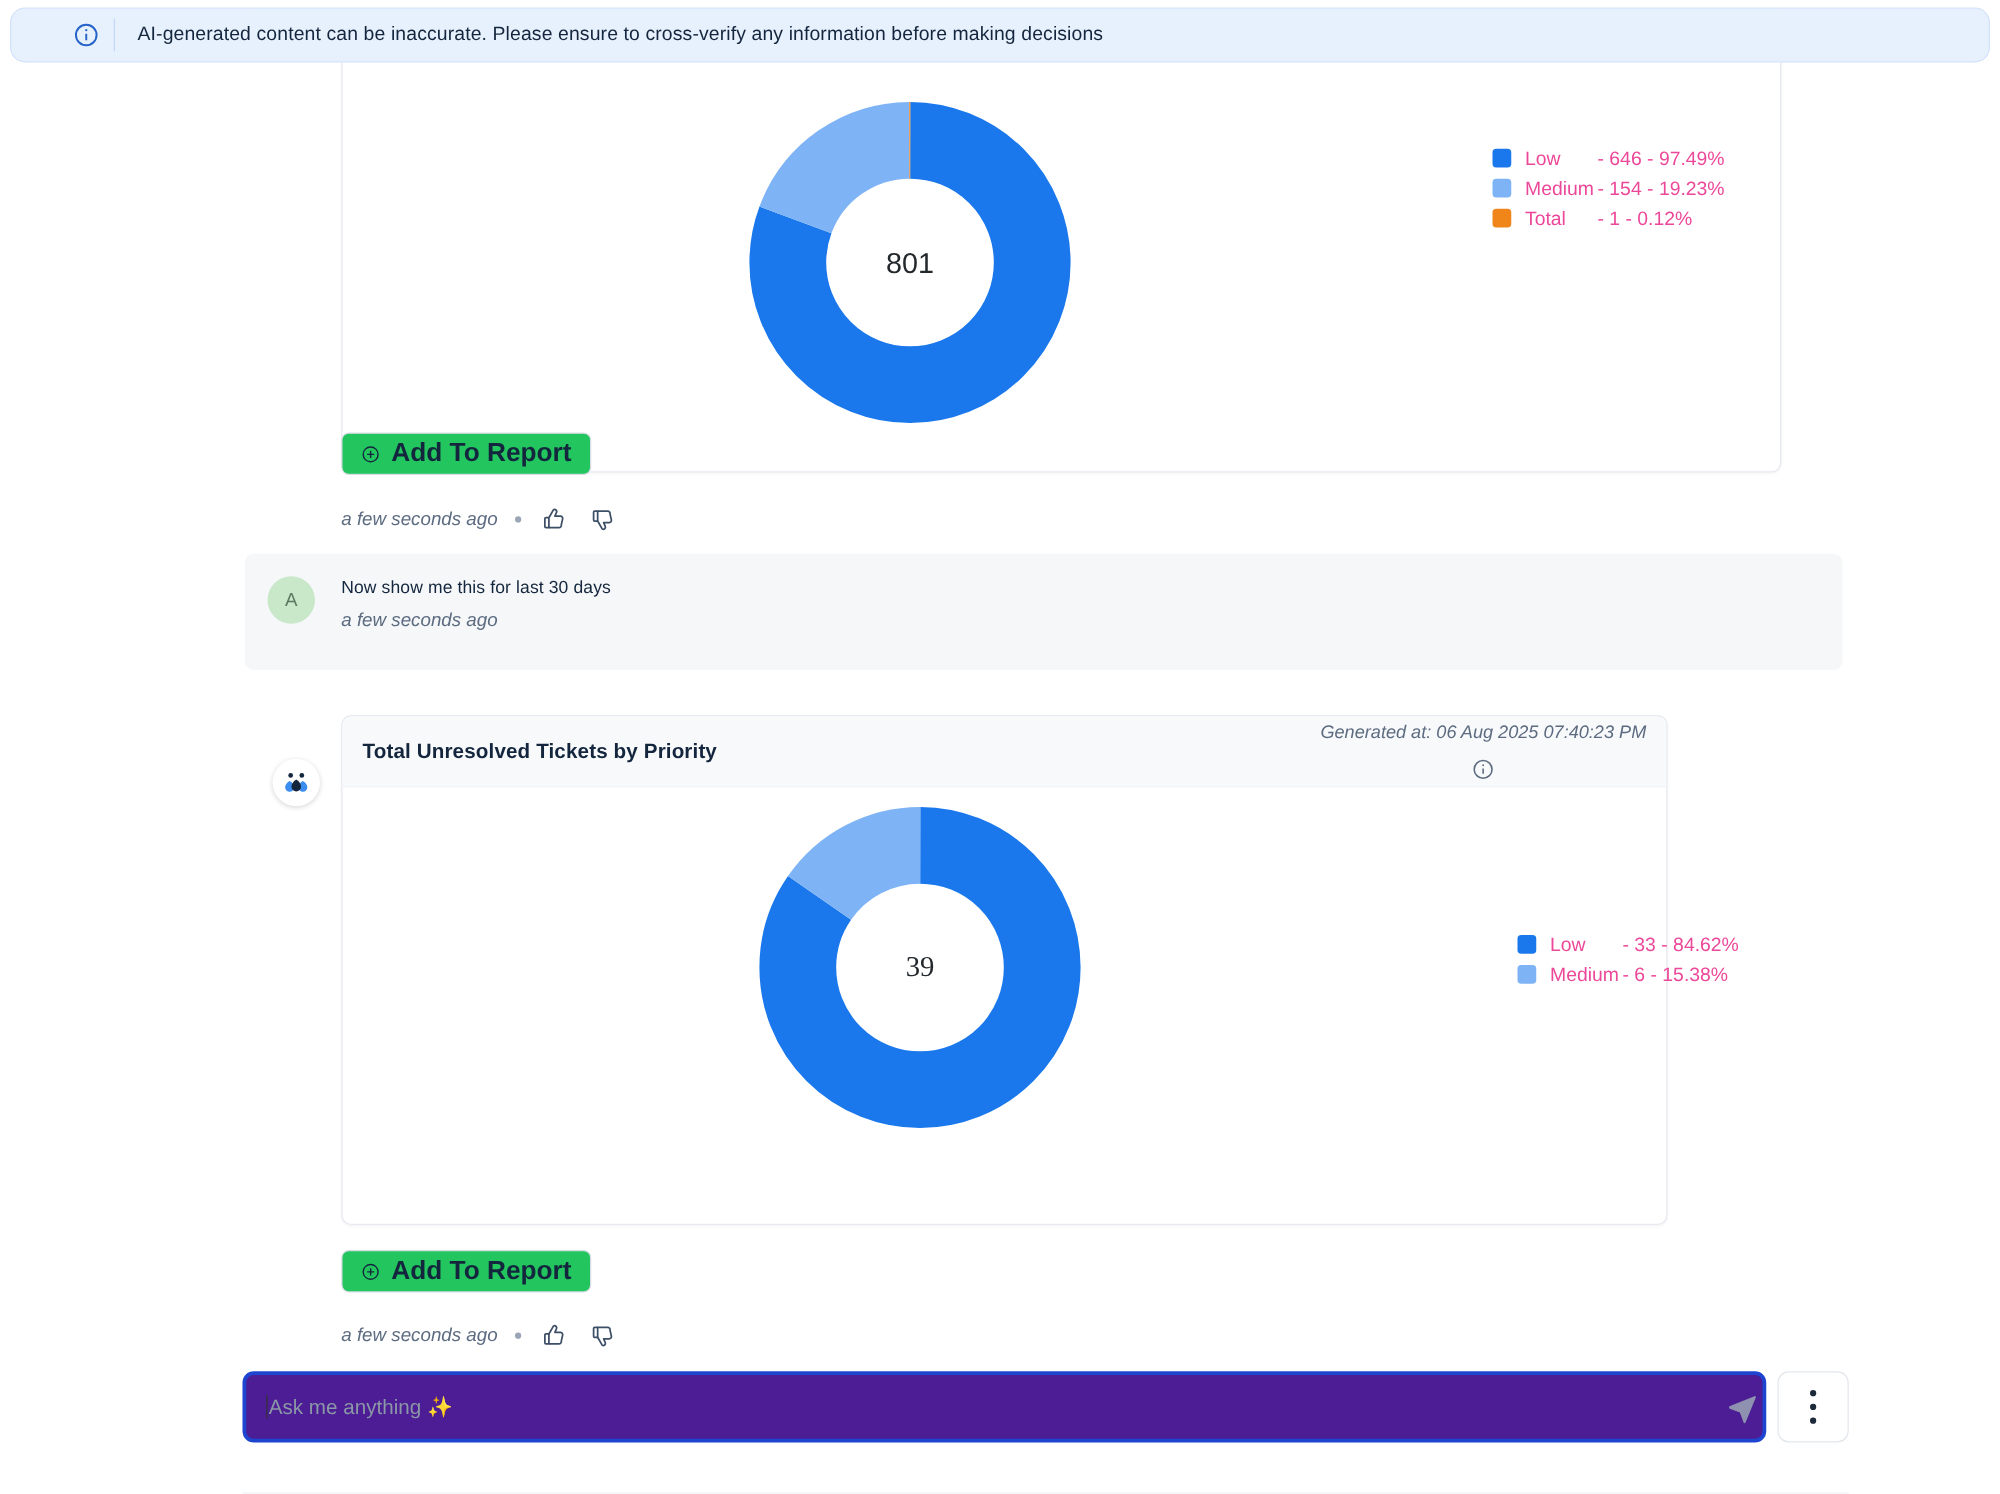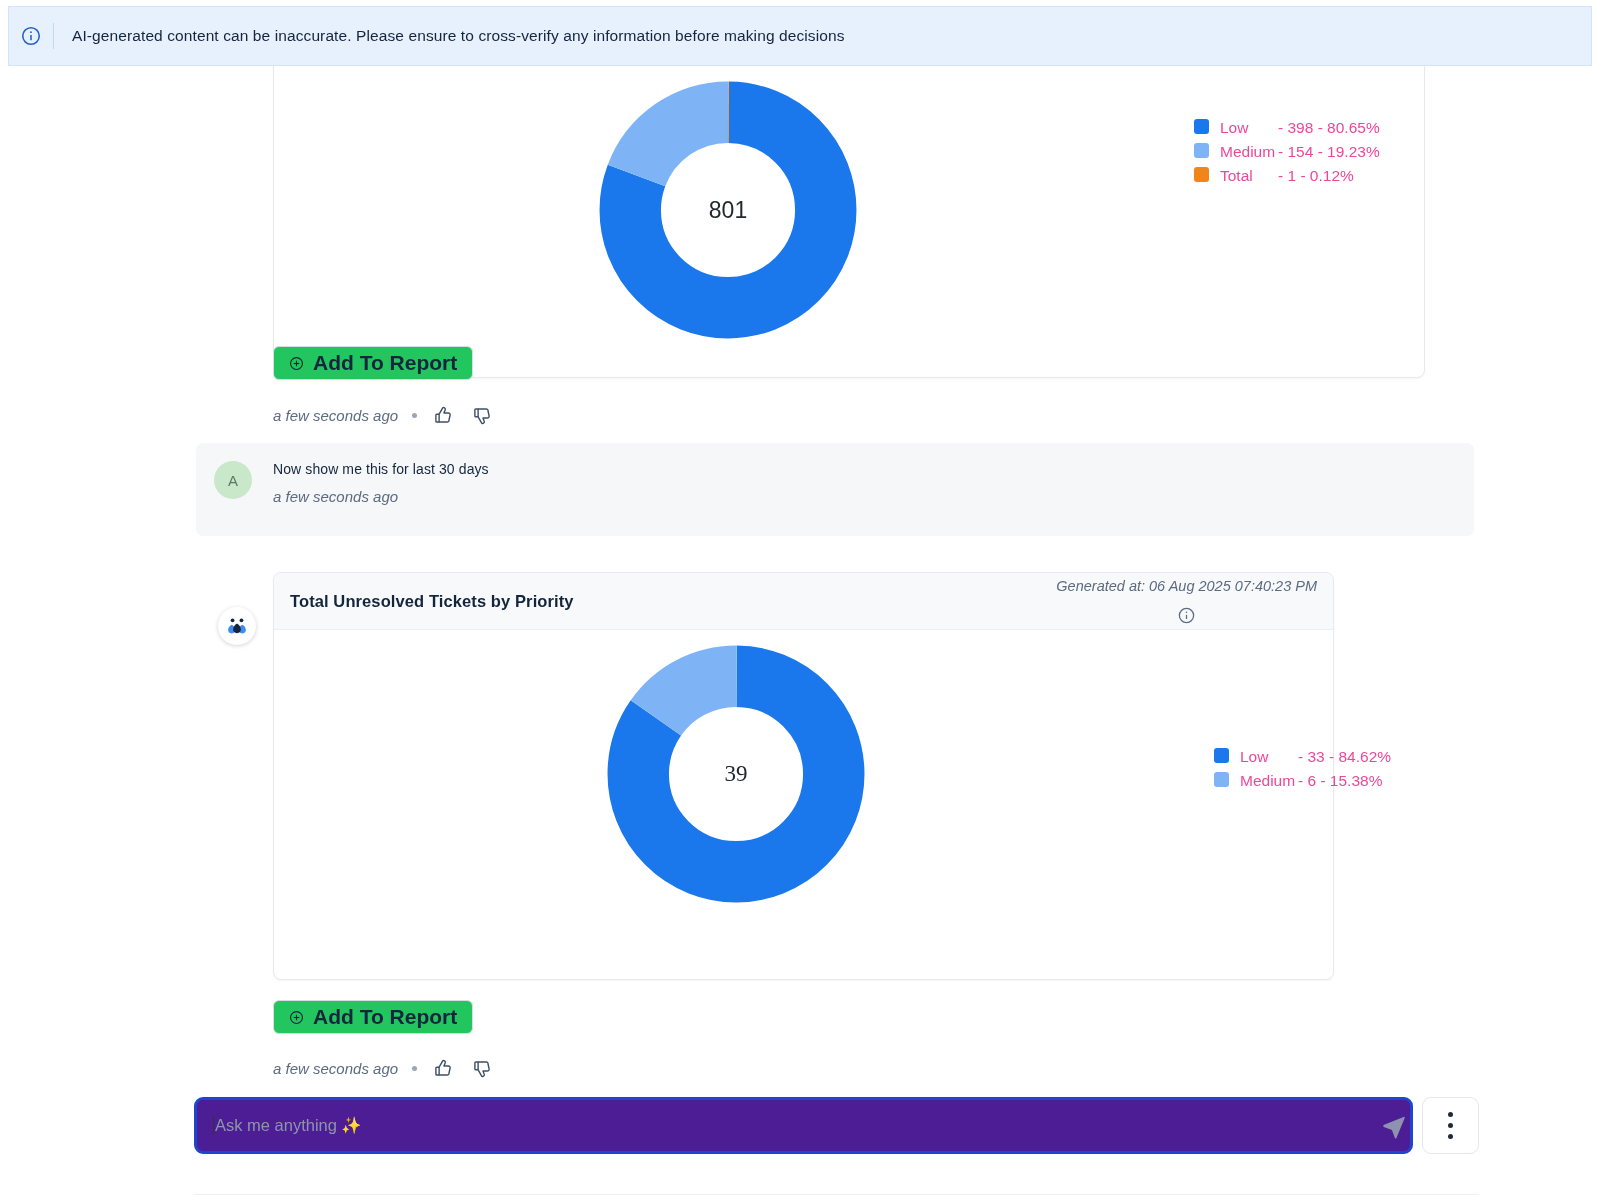--- a/index.html
+++ b/index.html
@@ -7,26 +7,27 @@
     width: 1600px; height: 1195px;
     background: #ffffff;
     font-family: "Liberation Sans", sans-serif;
     overflow: hidden;
   }
   body { position: relative; }
 
   
   .banner {
     position: absolute; left: 8px; top: 6px;
-    width: 1584px; height: 60px;
+    width: 1584px; height: 44px;
     background: #e7f0fd;
     border: 1px solid #d3e3fb;
-    border-radius: 0;
+    border-radius: 12px;
     display: flex; align-items: center;
     z-index: 40;
+    padding-left: 38px;
   }
   .banner-icon {
     width: 44px; display: flex; align-items: center; justify-content: center;
     color: #2563c9;
   }
   .banner-sep { width: 1px; height: 26px; background: #c3d8f5; }
   .banner-text {
     font-size: 15.5px; color: #14263d; padding-left: 18px; letter-spacing: .1px;
   }
 
@@ -180,21 +181,21 @@
           <circle cx="21" cy="21" r="15.9155" fill="transparent" stroke="#7eb4f5" stroke-width="10" stroke-dasharray="19.23 80.77" stroke-dashoffset="-55.65"></circle>
           <circle cx="21" cy="21" r="15.9155" fill="transparent" stroke="#f08519" stroke-width="10" stroke-dasharray="0.12 99.88" stroke-dashoffset="-74.88"></circle>
         </svg>
         <div class="donut-center">801</div>
       </div>
 
       <div class="legend" style="left:920px; top:218px;">
         <div class="legend-row">
           <span class="legend-swatch" style="background:#1a78ec"></span>
           <span class="legend-label">Low</span>
-          <span class="legend-value">- 398 - 80.65%</span>
+          <span class="legend-value">- 646 - 97.49%</span>
         </div>
         <div class="legend-row">
           <span class="legend-swatch" style="background:#7eb4f5"></span>
           <span class="legend-label">Medium</span>
           <span class="legend-value">- 154 - 19.23%</span>
         </div>
         <div class="legend-row">
           <span class="legend-swatch" style="background:#f08519"></span>
           <span class="legend-label">Total</span>
           <span class="legend-value">- 1 - 0.12%</span>

